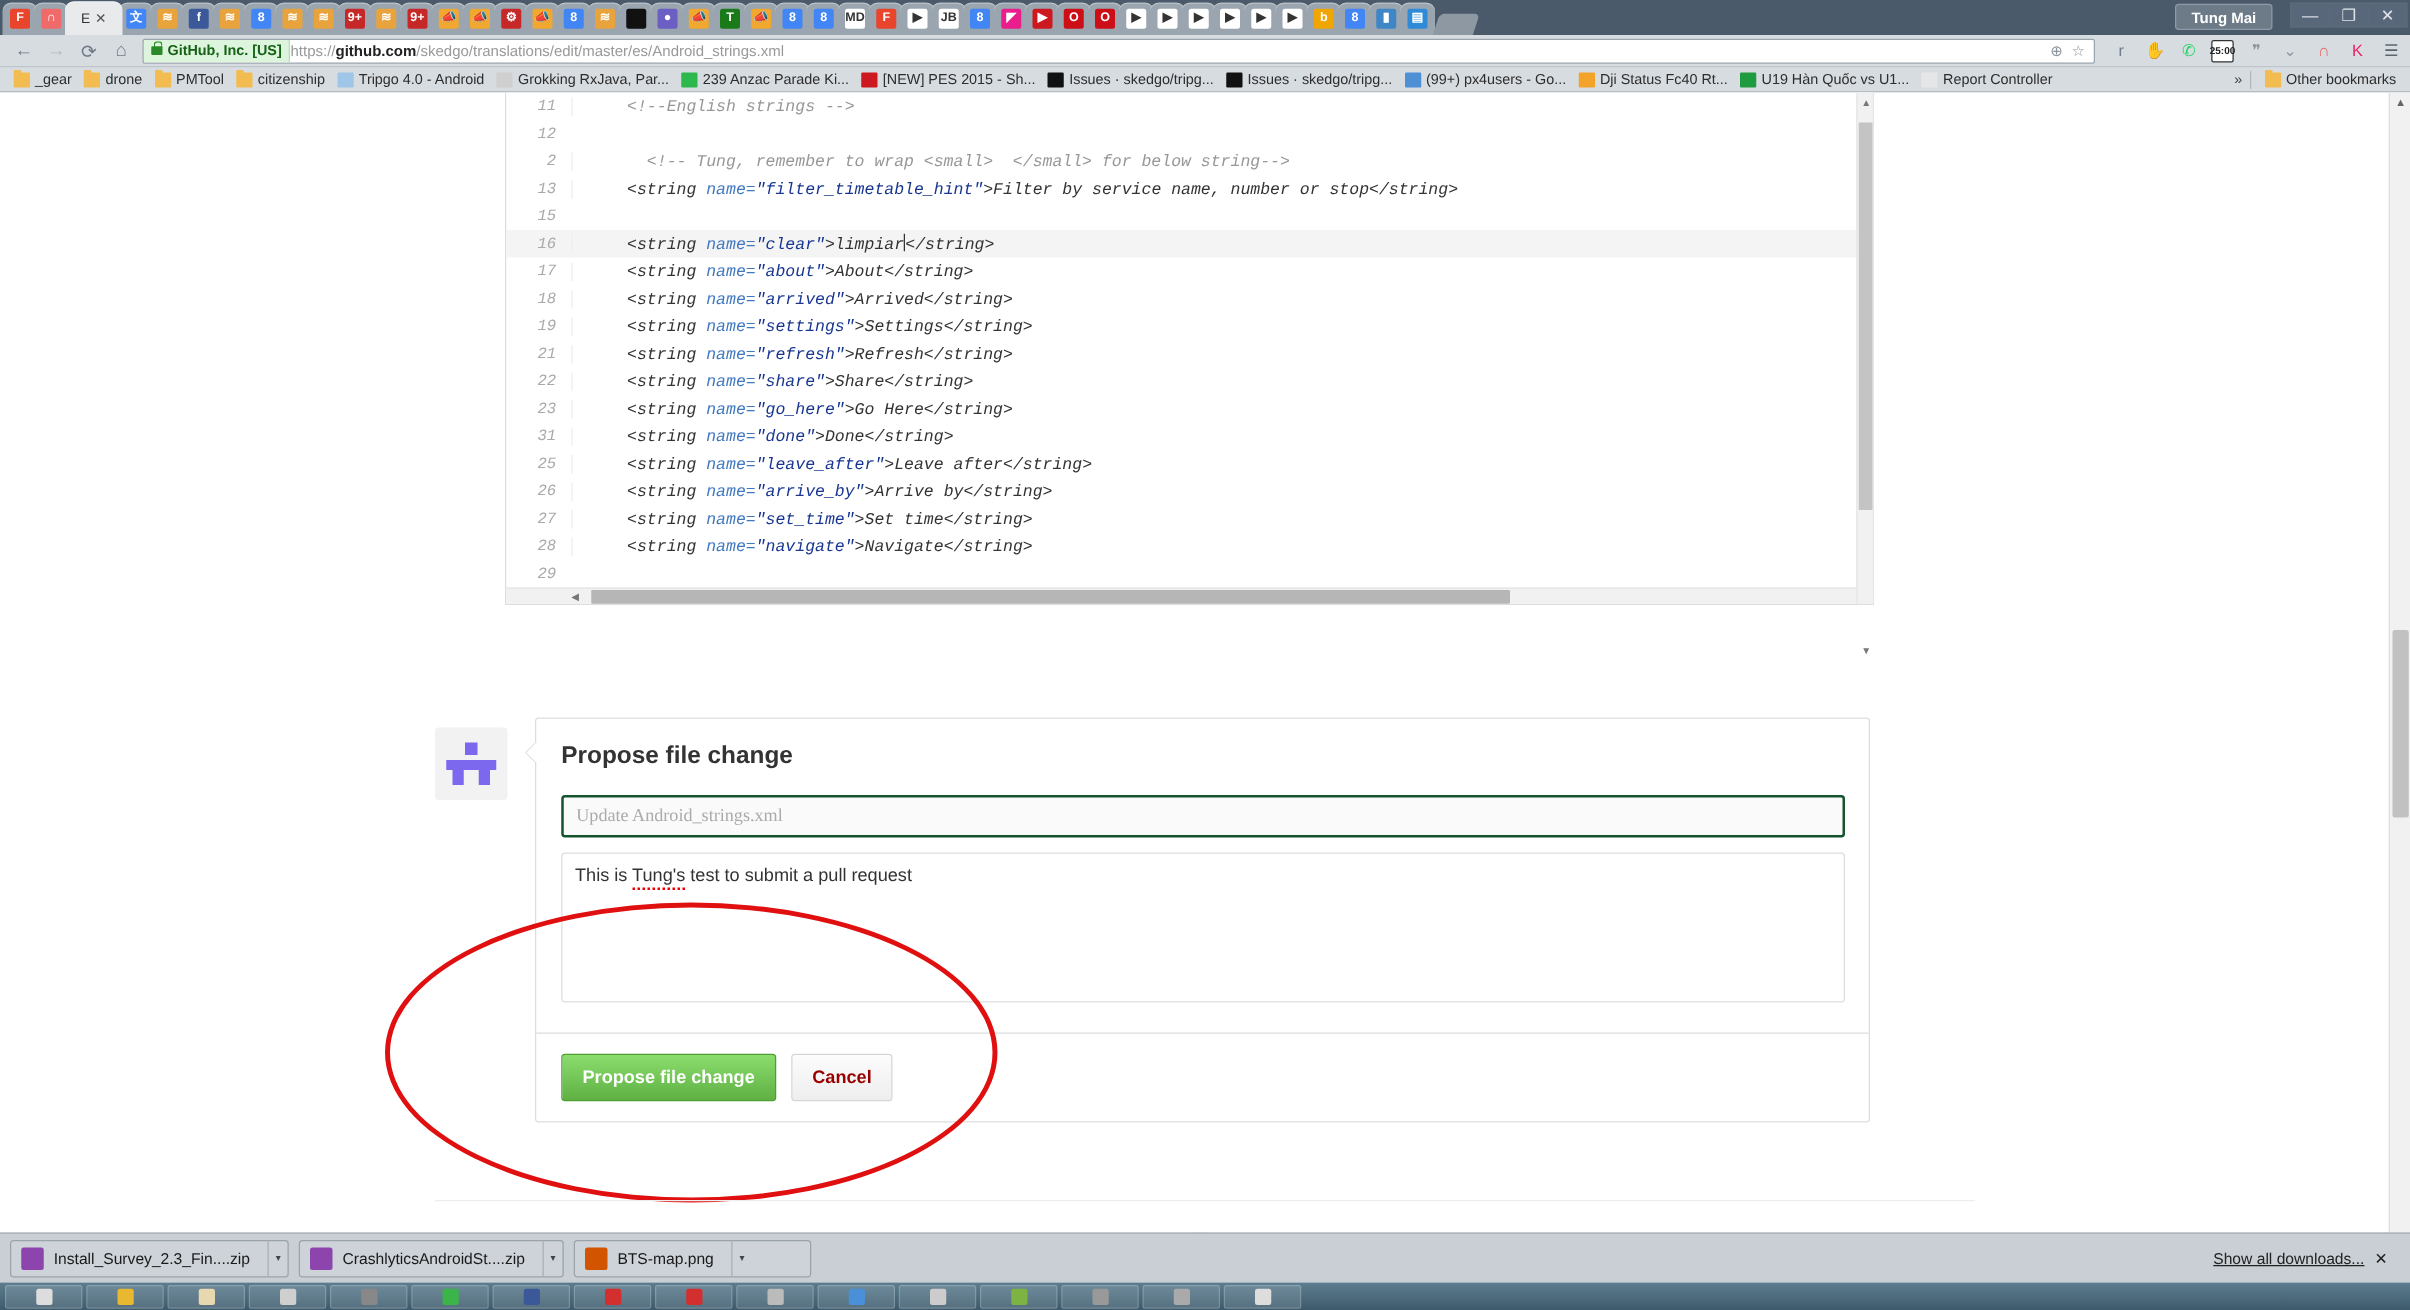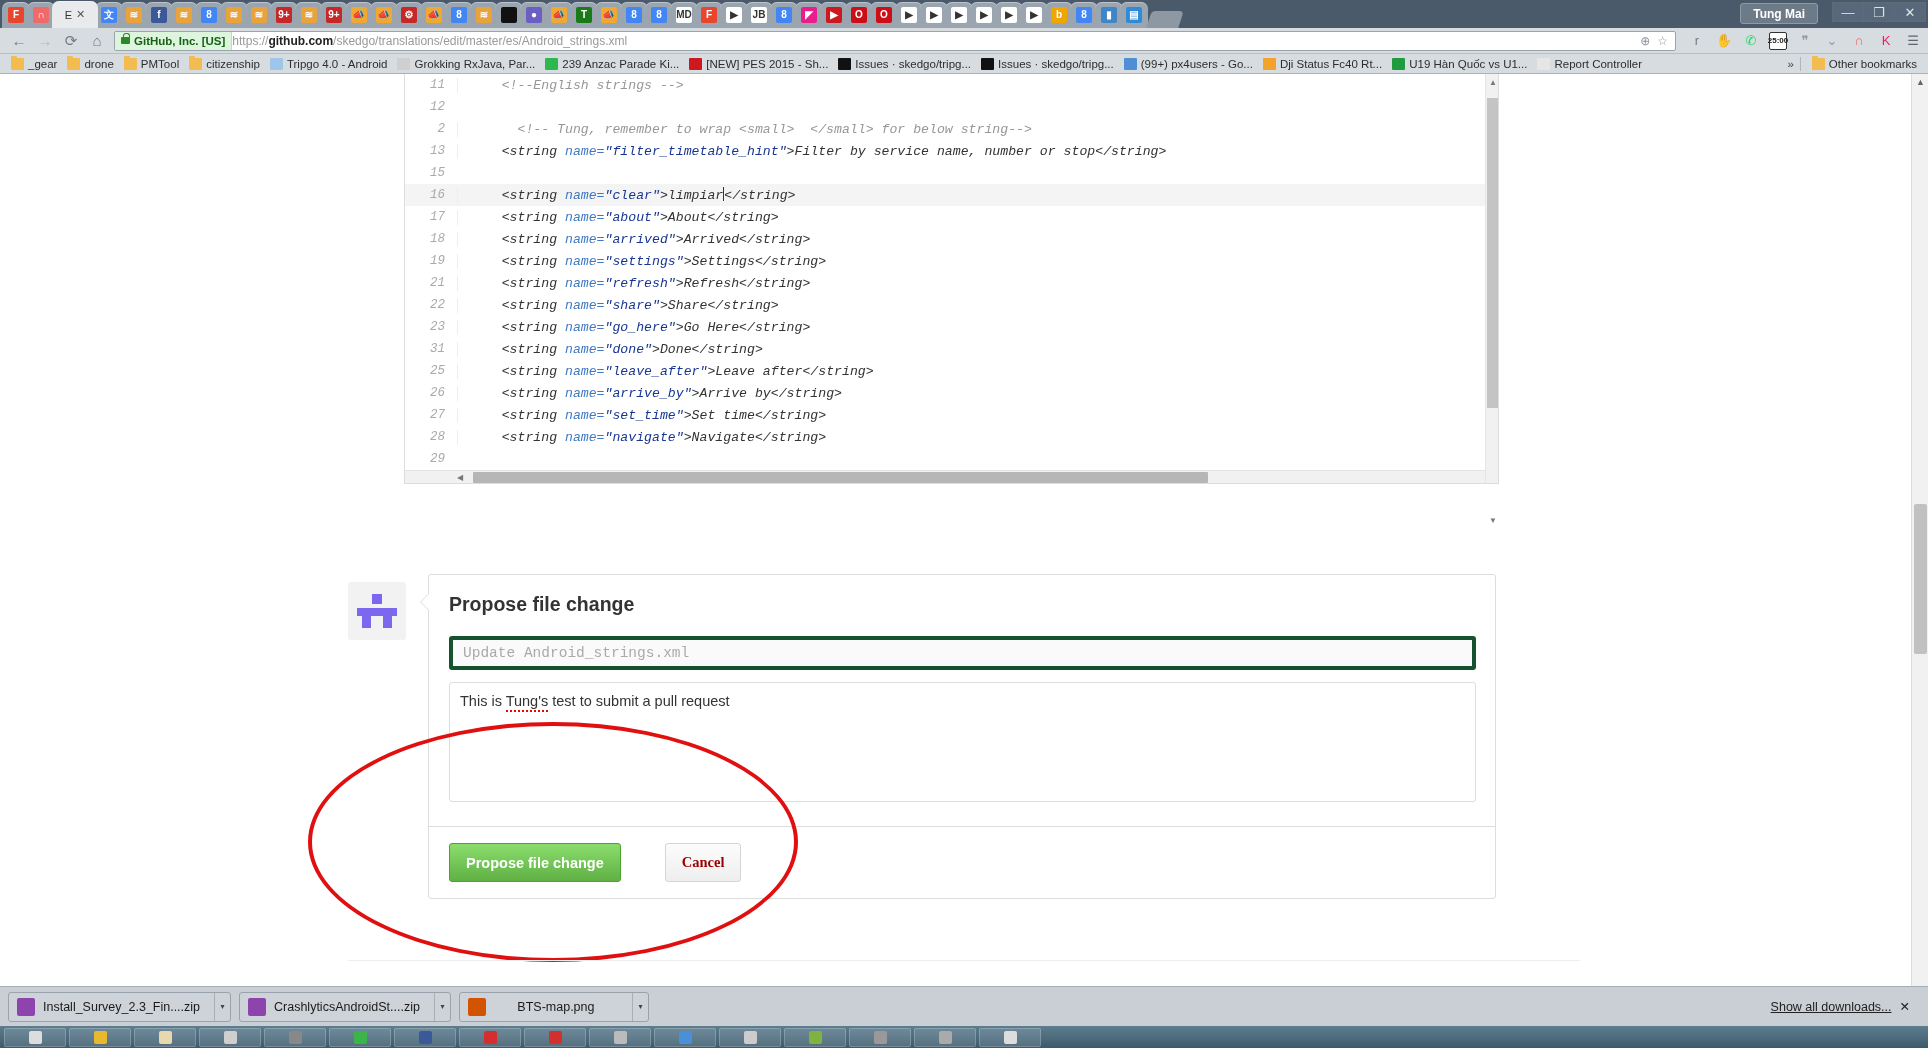--- a/index.html
+++ b/index.html
@@ -147,42 +147,42 @@
   }
   .pbox::after {
     content: ""; position: absolute; left: -8px; top: 18px;
     width: 0; height: 0; border: 9px solid transparent;
     border-right-color: #fff; border-left: none;
   }
   .pbox-body { padding: 18px 20px 24px 20px; }
   .pbox h3 { font-size: 19.5px; font-weight: bold; color: #333; margin-bottom: 20px; }
   .pinput {
     display: block; width: 1027px; height: 34px; padding: 0 10px;
-    border: 4px solid #14532d; border-radius: 3px; background: #fafafa;
-    font-family: Liberation Mono, monospace; font-size: 14.5px; color: #333;
+    border: 2px solid #14532d; border-radius: 3px; background: #fafafa;
+    font-family: Liberation Serif, serif; font-size: 14.5px; color: #333;
     outline: none; margin-bottom: 12px;
   }
   .pinput::placeholder { color: #aaa; }
   .ptextarea {
     display: block; width: 1027px; height: 120px; padding: 8px 10px;
     border: 1px solid #ddd; border-radius: 3px; background: #fff;
     font-family: "Liberation Sans", sans-serif; font-size: 14.5px; color: #333;
     outline: none; resize: none; line-height: 1.4;
   }
   .spell { border-bottom: 2px dotted #e00; padding-bottom: 1px; }
   .pbox-foot { border-top: 1px solid #ddd; padding: 16px 20px; display: flex; gap: 12px; }
   .btn-green {
     background: linear-gradient(#8add6d, #60b044); border: 1px solid #4ca032;
     color: #fff; font-weight: bold; font-size: 14.5px; padding: 10px 16px;
     border-radius: 3px; cursor: pointer; font-family: "Liberation Sans", sans-serif;
   }
   .btn-grey {
     background: linear-gradient(#fcfcfc, #eee); border: 1px solid #d5d5d5;
     color: #900; font-weight: bold; font-size: 14.5px; padding: 10px 16px;
-    border-radius: 3px; cursor: pointer; font-family: Liberation Serif, serif; margin-left: 32px;
+    border-radius: 3px; cursor: pointer; font-family: Liberation Sans, sans-serif;
   }
 
   
   .annot {
     position: absolute; left: 308px; top: 648px; width: 490px; height: 240px;
     border: 4px solid #e01010; border-radius: 50%; pointer-events: none;
   }
 
   
   .hr-foot { position: absolute; left: 348px; top: 886px; width: 1232px; height: 1px; background: #eee; }
@@ -207,21 +207,21 @@
 
   
   .downloadbar {
     position: absolute; left: 0; bottom: 22px; width: 1928px; height: 40px;
     background: #c9cfd4; border-top: 1px solid #a5adb5;
     display: flex; align-items: center; padding: 0 8px; gap: 8px;
   }
   .dlitem {
     display: flex; align-items: center; height: 30px;
     background: #cdd3d8; border: 1px solid #9aa3ab; border-radius: 3px;
-    padding: 0 0 0 8px; font-size: 12.5px; color: #1a1a1a; justify-content: space-between;
+    padding: 0 0 0 8px; font-size: 12.5px; color: #1a1a1a;
   }
   .dlicon { width: 18px; height: 18px; margin-right: 8px; border-radius: 2px; flex: 0 0 18px; }
   .dlname { padding-right: 14px; white-space: nowrap; }
   .dlcaret { width: 16px; height: 28px; border-left: 1px solid #a7aeb5;
              display:flex; align-items:center; justify-content:center; font-size: 8px; color:#444; }
   .dlright { margin-left: auto; display: flex; align-items: center; gap: 8px; padding-right: 10px; font-size: 12.5px; color: #222; }
   .dlright .link { text-decoration: underline; }
 
   
   .taskbar {

